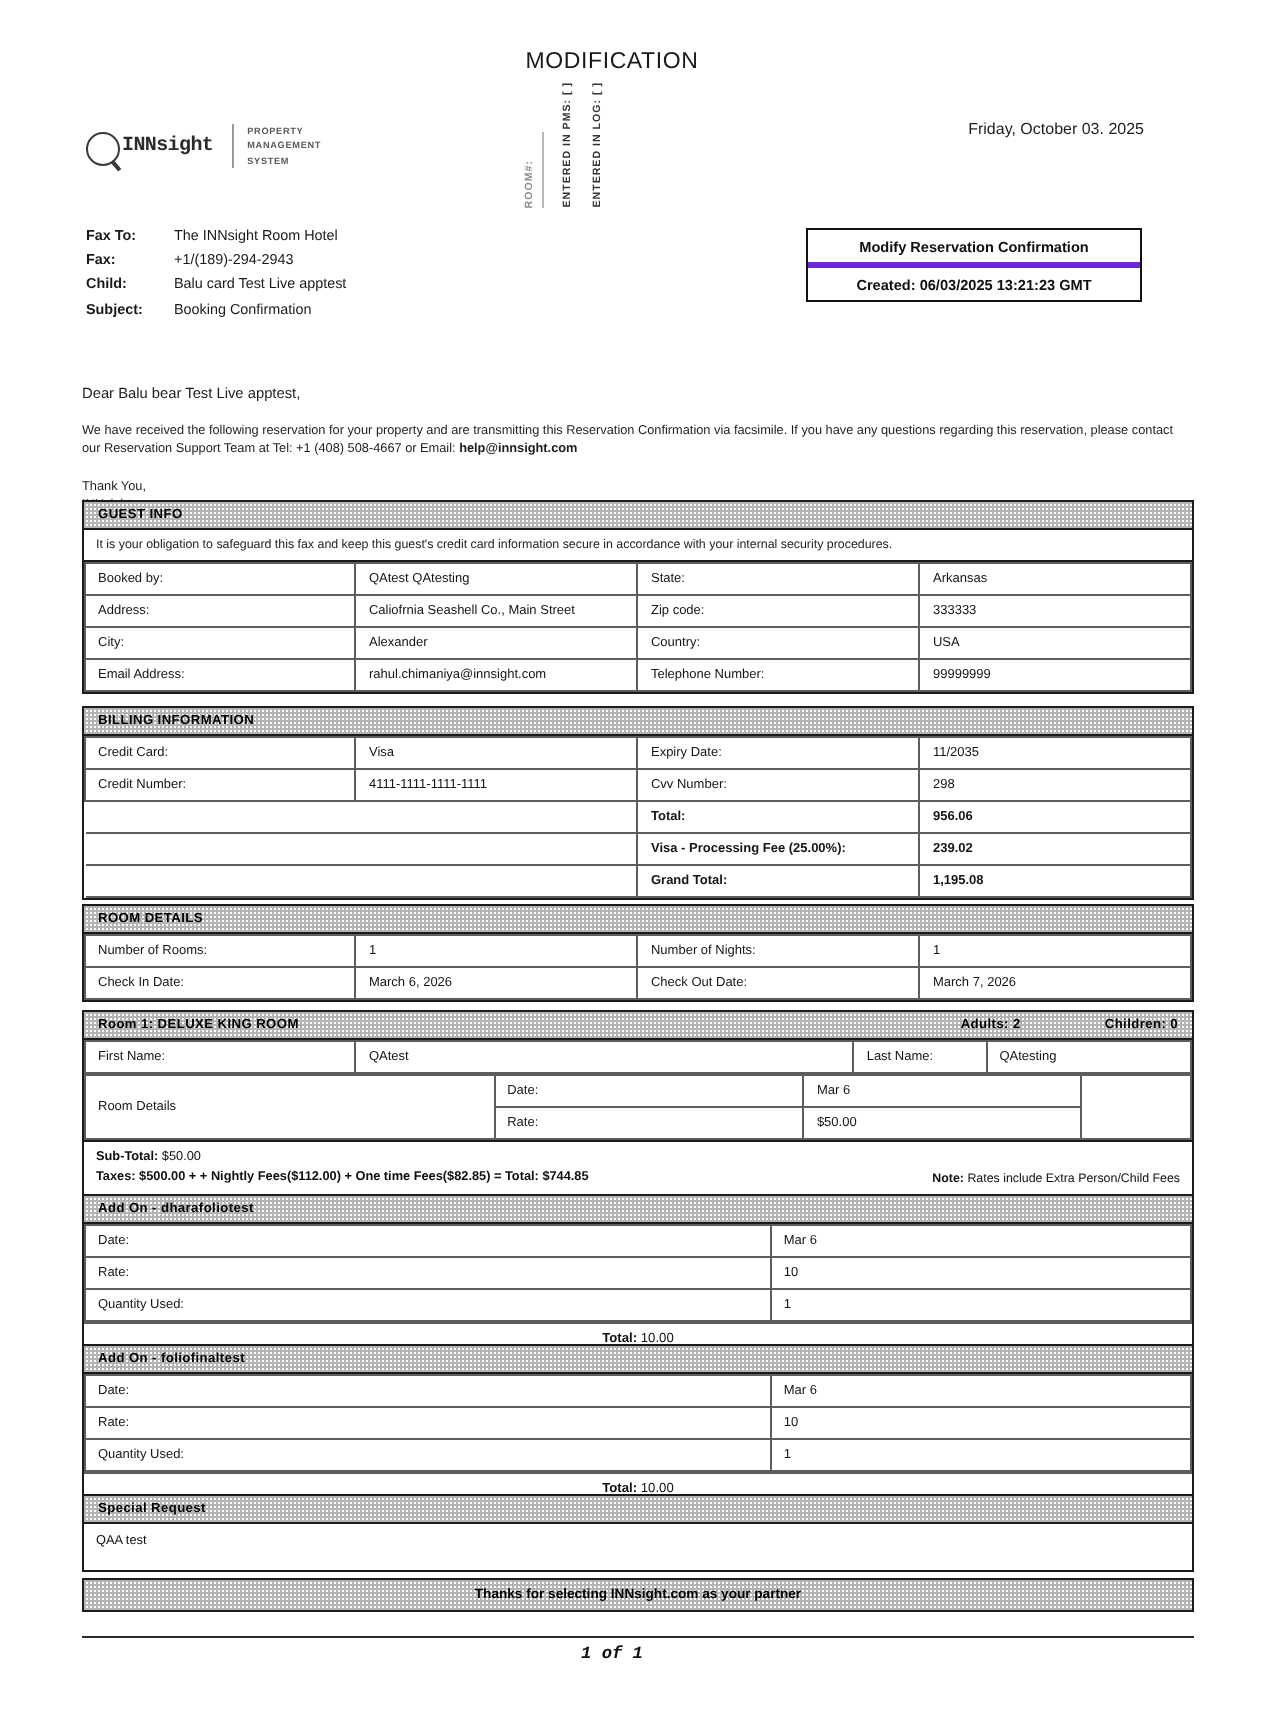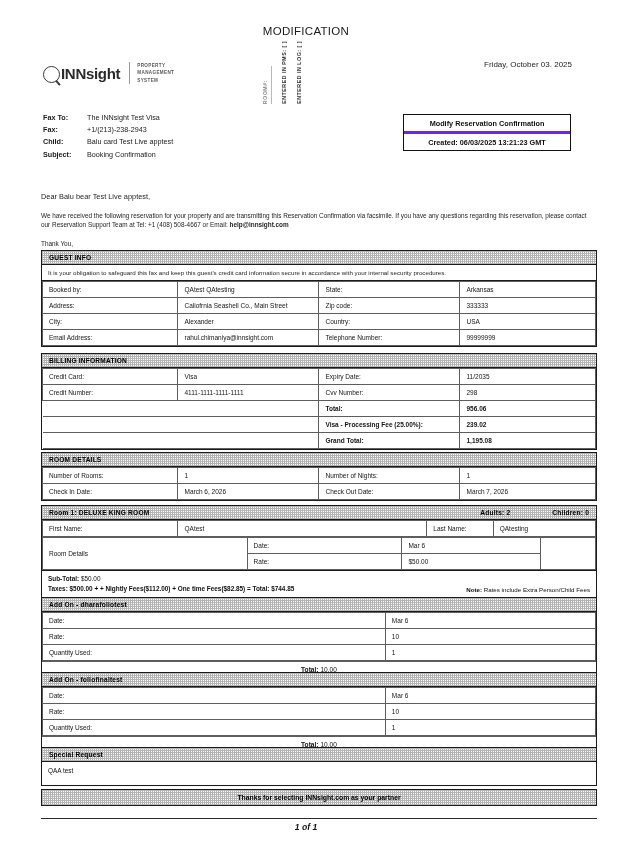--- a/index.html
+++ b/index.html
@@ -33,24 +33,25 @@
 
   
   .logo-wrap {
     position: absolute;
     left: 43px; top: 62px;
     display: flex; align-items: center;
   }
   .logo-mark {
     position: relative;
     display: flex; align-items: center;
-    font-size: 15px;
+    font-size: 10px;
     font-weight: 700;
     color: #2b2b2b;
     letter-spacing: -.3px;
+    font-family: Liberation Mono, monospace;
   }
   .logo-circle {
     width: 17px; height: 17px;
     border: 1.6px solid #3a3a3a;
     border-radius: 50%;
     display: inline-block;
     margin-right: -14px;
     position: relative;
     top: 1px;
   }
@@ -260,21 +261,21 @@
     left: 41px; width: 556px;
     border-top: 1.1px solid #2a2a2a;
   }
   .footer-pg {
     position: absolute;
     left: 0; right: 0;
     text-align: center;
     font-size: 8.6px;
     font-style: italic;
     font-weight: 700;
-    font-family: Liberation Sans, sans-serif;
+    font-family: Liberation Mono, monospace;
     color: #111;
   }
 </style>
 </head>
 <body>
 
 <div class="page">
 
   <div class="doc-title">MODIFICATION</div>
 
@@ -296,25 +297,25 @@
     <div class="vrule"></div>
     <div class="vline">ENTERED IN PMS: [ ]</div>
     <div class="vline">ENTERED IN LOG: [ ]</div>
   </div>
 
   <div class="doc-date">Friday, October 03. 2025</div>
 
   <div class="fax-block">
     <div class="fax-row">
       <span class="fax-lbl">Fax To:</span>
-      <span class="fax-val">The INNsight Test Visa</span>
+      <span class="fax-val">The INNsight Room Hotel</span>
     </div>
     <div class="fax-row">
       <span class="fax-lbl">Fax:</span>
-      <span class="fax-val">+1/(213)-238-2943</span>
+      <span class="fax-val">+1/(189)-294-2943</span>
     </div>
     <div class="fax-row">
       <span class="fax-lbl">Child:</span>
       <span class="fax-val">Balu card Test Live apptest</span>
     </div>
     <div class="fax-row">
       <span class="fax-lbl">Subject:</span>
       <span class="fax-val">Booking Confirmation</span>
     </div>
   </div>

